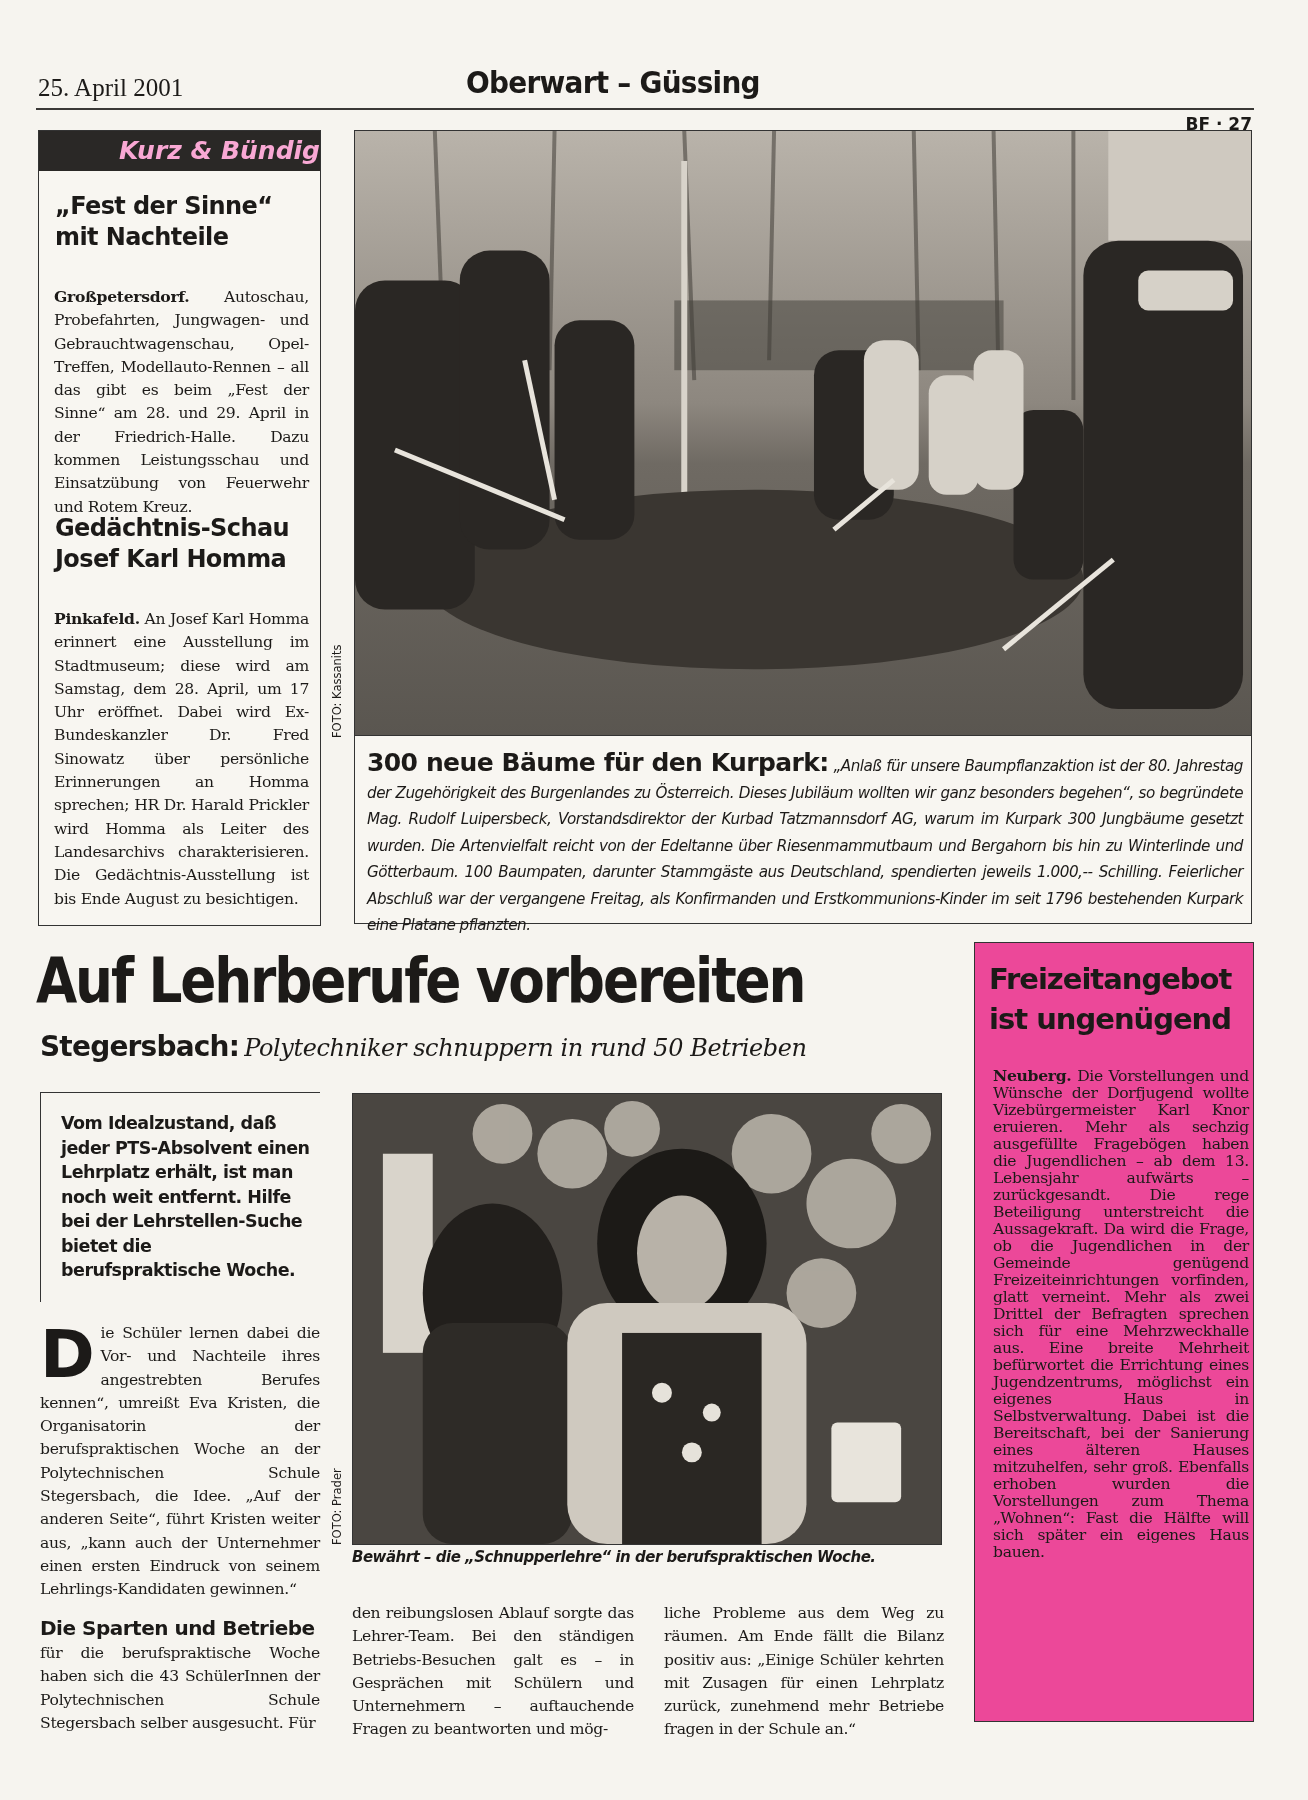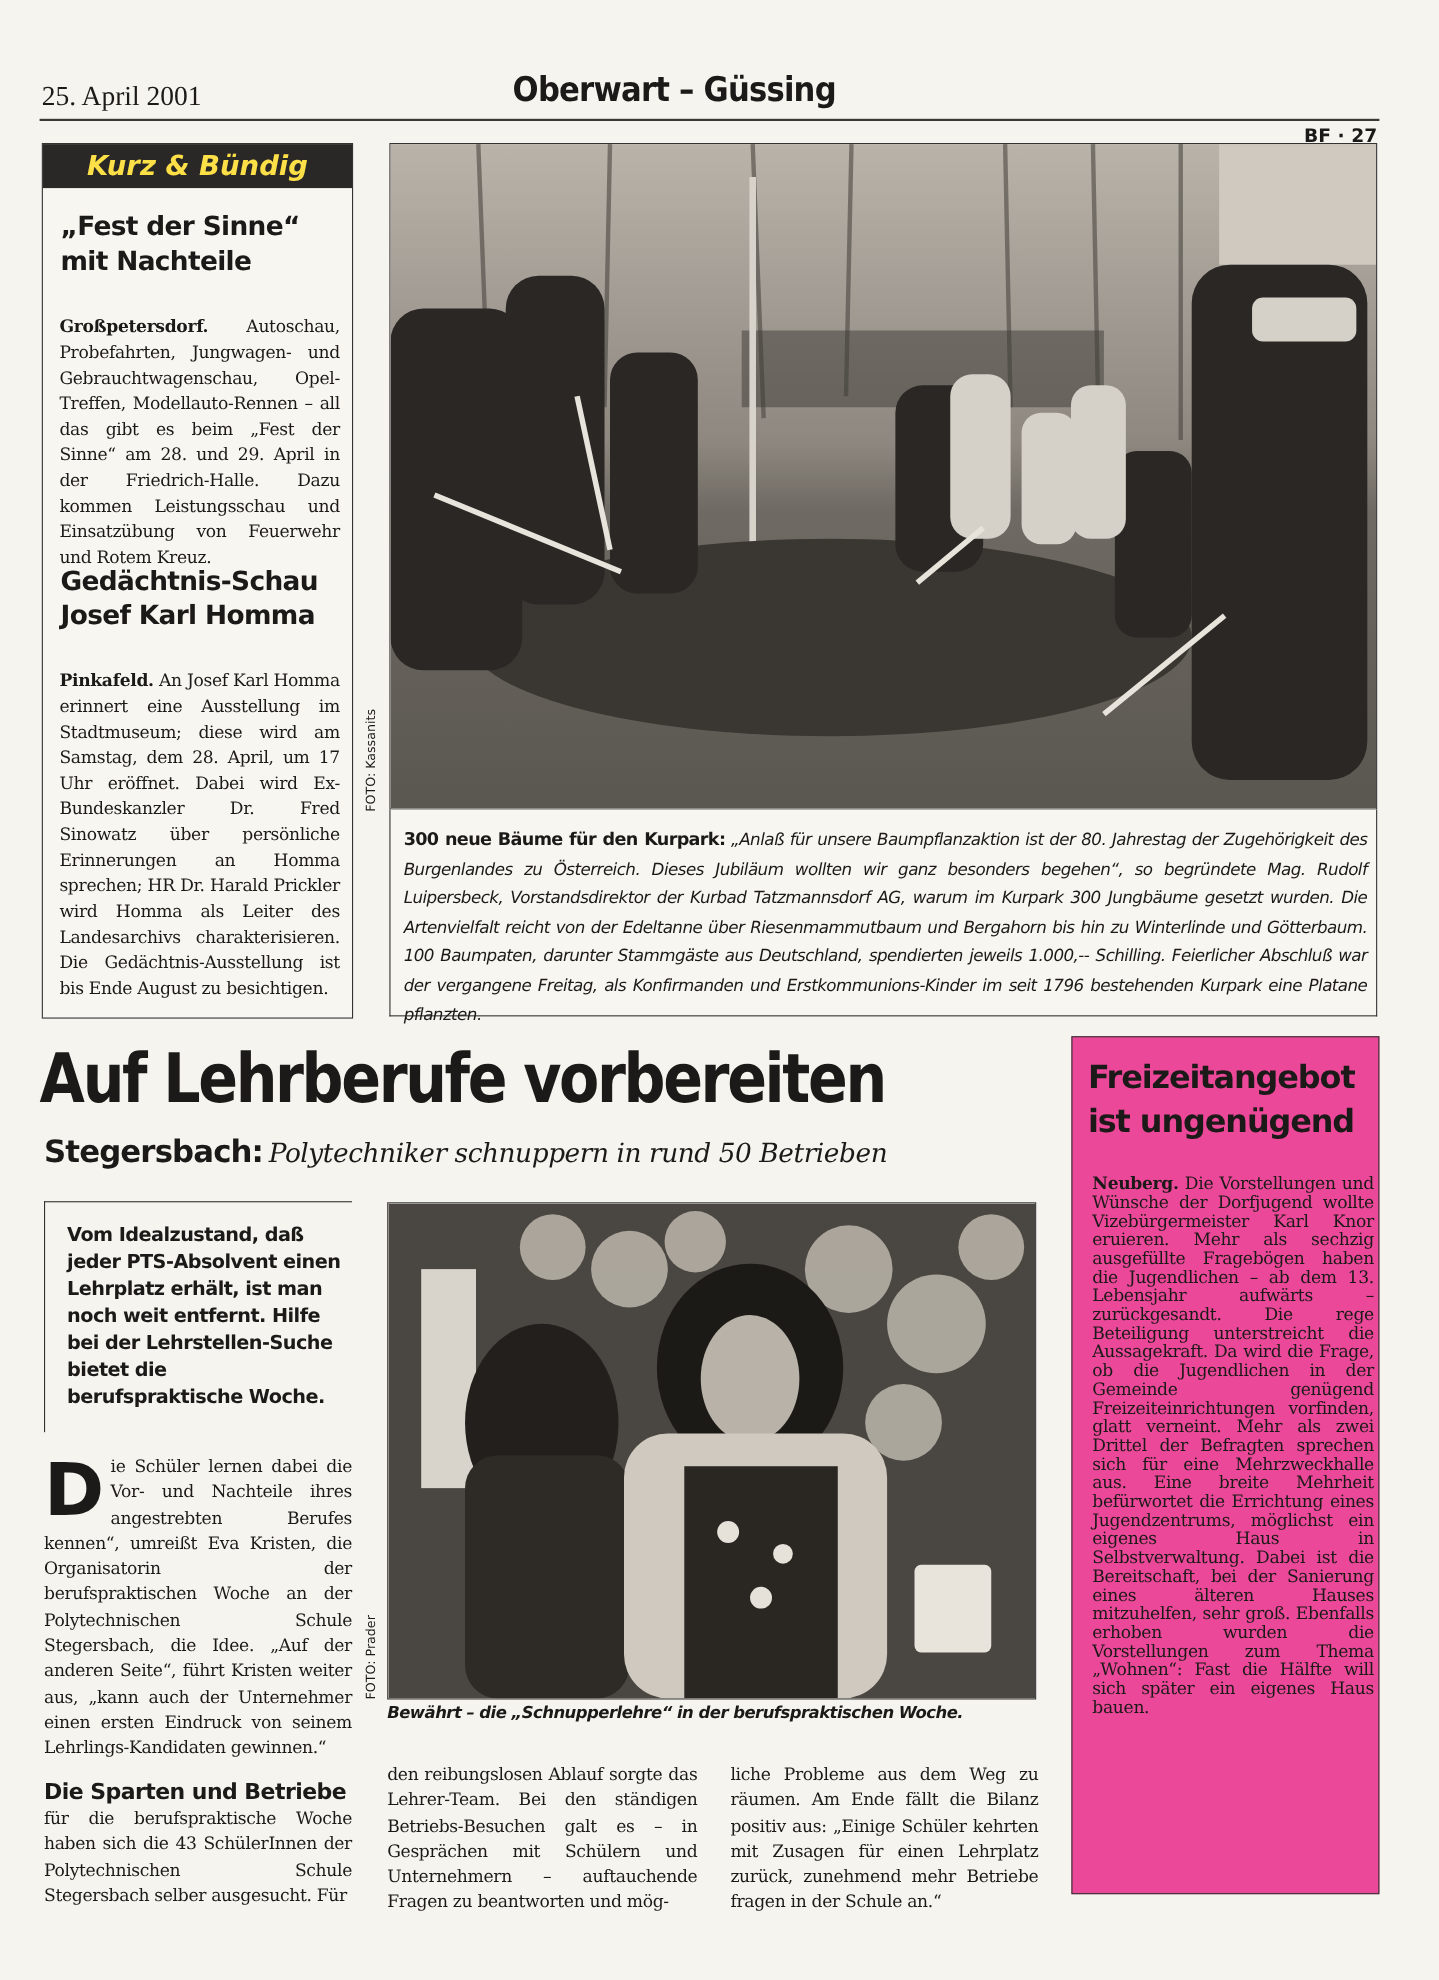--- a/index.html
+++ b/index.html
@@ -14,34 +14,34 @@
   .abs { position: absolute; }
 
   
   .hdr-date { left: 38px; top: 74px; font-family: "Liberation Serif", serif; font-size: 25px; }
   .hdr-section { left: 466px; top: 64px; font-family: "DejaVu Sans", sans-serif; font-weight: bold; font-size: 31px; letter-spacing: -0.8px; transform: scaleX(0.9); transform-origin: left; }
   .hdr-page { right: 56px; top: 70px; font-family: "DejaVu Sans", sans-serif; font-weight: bold; font-size: 17px; margin-top: 44px; }
   .hdr-rule { left: 36px; top: 108px; width: 1218px; height: 2px; background: #3a3836; }
 
   
   .kb-box { left: 38px; top: 130px; width: 283px; height: 796px; border: 1.5px solid #333; background: #f8f6f1; }
-  .kb-banner { position: absolute; left: 0; top: 0; right: 0; height: 40px; background: #2a2826; color: #fde047; font-family: "DejaVu Sans", sans-serif; font-weight: bold; font-style: italic; font-size: 25px; text-align: center; line-height: 40px; }
+  .kb-banner { position: absolute; left: 0; top: 0; right: 0; height: 40px; background: #2a2826; color: #f9a8d4; font-family: "DejaVu Sans", sans-serif; font-weight: bold; font-style: italic; font-size: 25px; text-align: right; line-height: 40px; }
   .kb-head { position: absolute; left: 16px; width: 252px; font-family: "DejaVu Sans", sans-serif; font-weight: bold; font-size: 24px; line-height: 31px; letter-spacing: -0.6px; }
   .kb-body { position: absolute; left: 15px; width: 255px; font-size: 15.6px; line-height: 23.3px; text-align: justify; hyphens: manual; letter-spacing: -0.3px; margin-top: 22px; }
   .kb-body b { font-weight: bold; }
 
   
   .photo1 { left: 354px; top: 130px; width: 898px; height: 606px; border: 1.5px solid #333; overflow: hidden; }
   .photo2 { left: 352px; top: 1093px; width: 590px; height: 452px; border: 1.5px solid #333; overflow: hidden; }
   .photo svg { width: 100%; height: 100%; display: block; }
   .credit { font-family: "DejaVu Sans", sans-serif; font-size: 11.5px; transform: rotate(-90deg); transform-origin: left top; white-space: nowrap; }
 
   .cap1-box { left: 354px; top: 736px; width: 898px; height: 188px; border: 1.5px solid #333; border-top: none; background: #f8f6f1; }
   .cap1 { position: absolute; left: 12px; top: 14px; width: 876px; font-family: "DejaVu Sans", sans-serif; font-style: italic; font-size: 15.2px; line-height: 26.5px; letter-spacing: -0.5px; text-align: justify; }
-  .cap1 b { font-style: normal; font-size: 16px; letter-spacing: -0.6px; }
+  .cap1 b { font-style: normal; font-size: 25px; letter-spacing: -0.6px; }
 
   
   .main-head { left: 36px; top: 944px; font-family: "DejaVu Sans", sans-serif; font-weight: bold; font-size: 62px; letter-spacing: -2.5px; transform: scaleX(0.86); transform-origin: left; white-space: nowrap; }
   .sub-head { left: 40px; top: 1030px; white-space: nowrap; }
   .sub-head .loc { font-family: "DejaVu Sans", sans-serif; font-weight: bold; font-size: 28px; letter-spacing: -0.8px; }
   .sub-head .txt { font-family: "DejaVu Serif", serif; font-style: italic; font-size: 24px; letter-spacing: -0.4px; }
 
   .lead-box { left: 40px; top: 1092px; width: 280px; height: 210px; border-left: 1.5px solid #333; border-top: 1.5px solid #333; }
   .lead { position: absolute; left: 20px; top: 18px; width: 252px; font-family: "DejaVu Sans", sans-serif; font-weight: bold; font-size: 17.5px; line-height: 24.5px; letter-spacing: -0.5px; }
 

